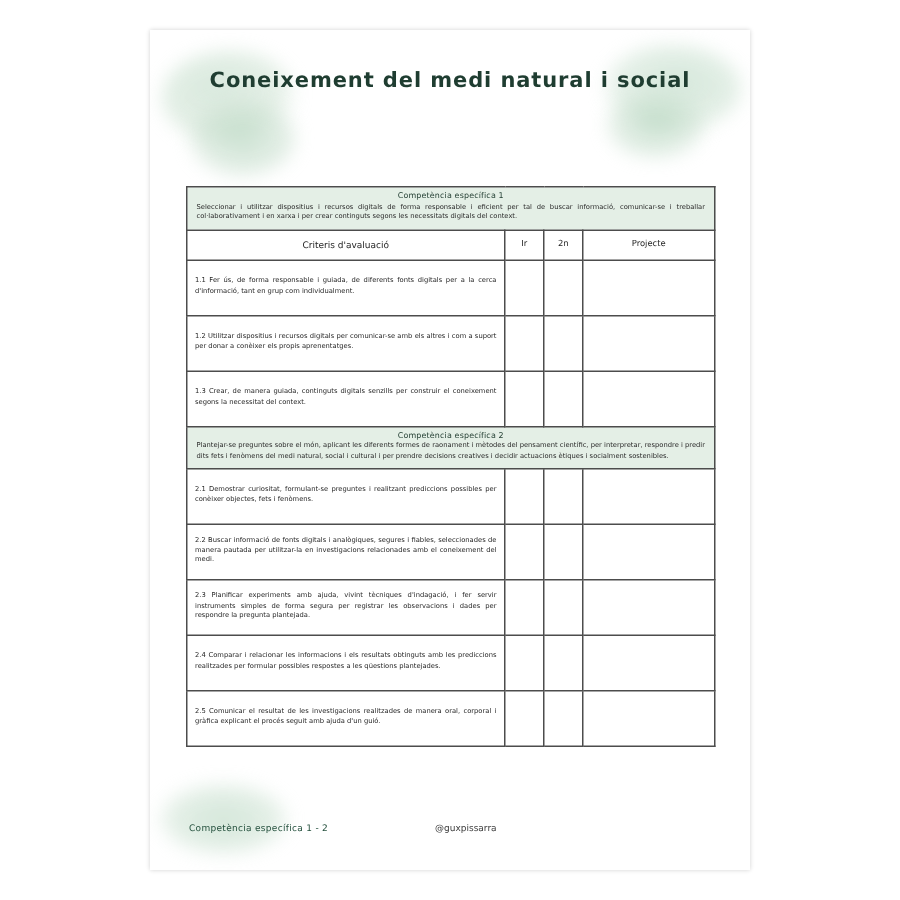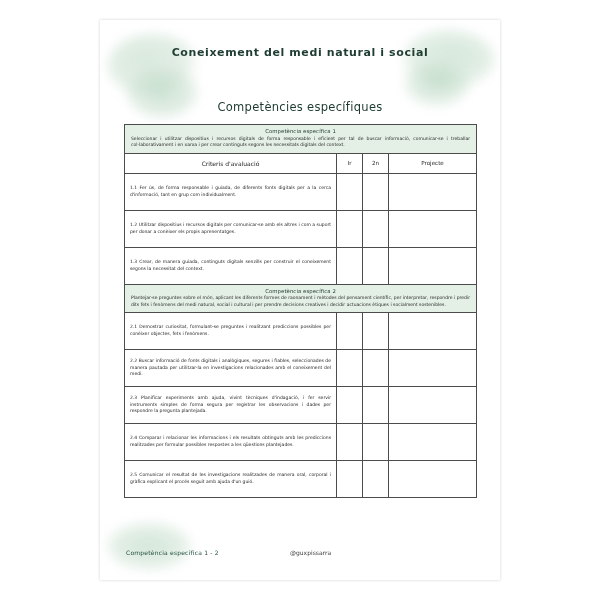--- a/index.html
+++ b/index.html
@@ -61,21 +61,21 @@
   }
 
   .title-wrap {
     position: absolute;
     left: 0; top: 26px;
     width: 400px;
     text-align: center;
   }
   .doc-title {
     font-family: "DejaVu Sans", sans-serif;
-    font-size: 11px;
+    font-size: 14px;
     letter-spacing: 0.6px;
     color: #1f3d31;
     font-weight: 600;
   }
   .doc-subtitle {
     margin-top: 3px;
     font-size: 10.5px;
     color: #24503d;
     letter-spacing: 0.4px;
   }
@@ -172,21 +172,20 @@
     <div class="blob blob-a"></div>
     <div class="blob blob-b"></div>
     <div class="blob blob-c"></div>
     <div class="blob blob-d"></div>
     <div class="blob blob-footer"></div>
 
     <div class="title-wrap">
       <div class="doc-title">Coneixement del medi natural i social</div>
     </div>
 
-    <div class="section-heading">Competències específiques</div>
 
     <table class="grid">
       <colgroup>
         <col style="width:212px">
         <col style="width:26px">
         <col style="width:26px">
         <col style="width:88px">
       </colgroup>
       <tbody>
 

